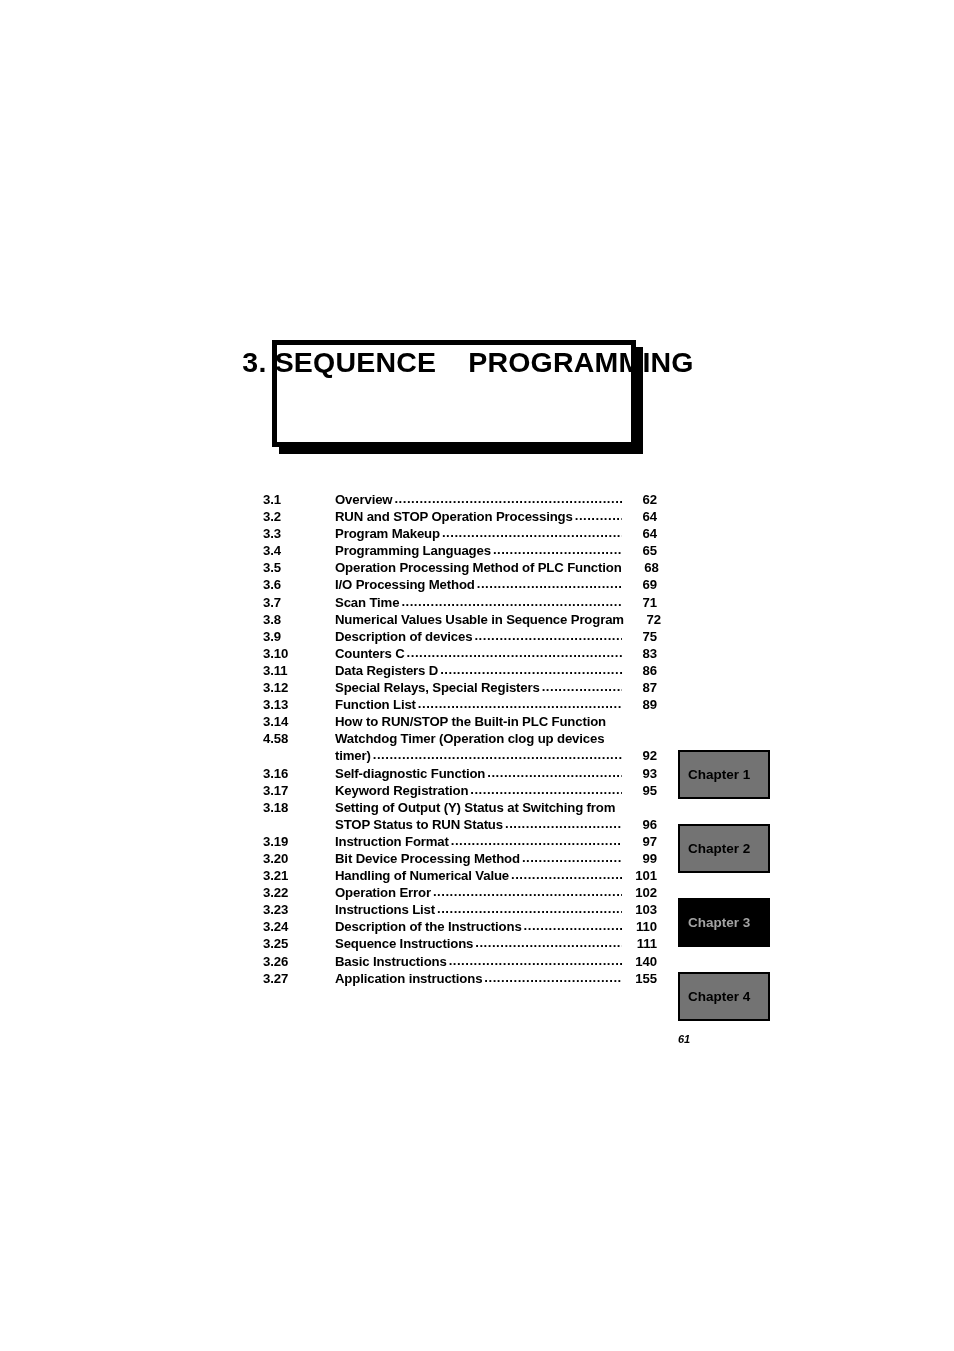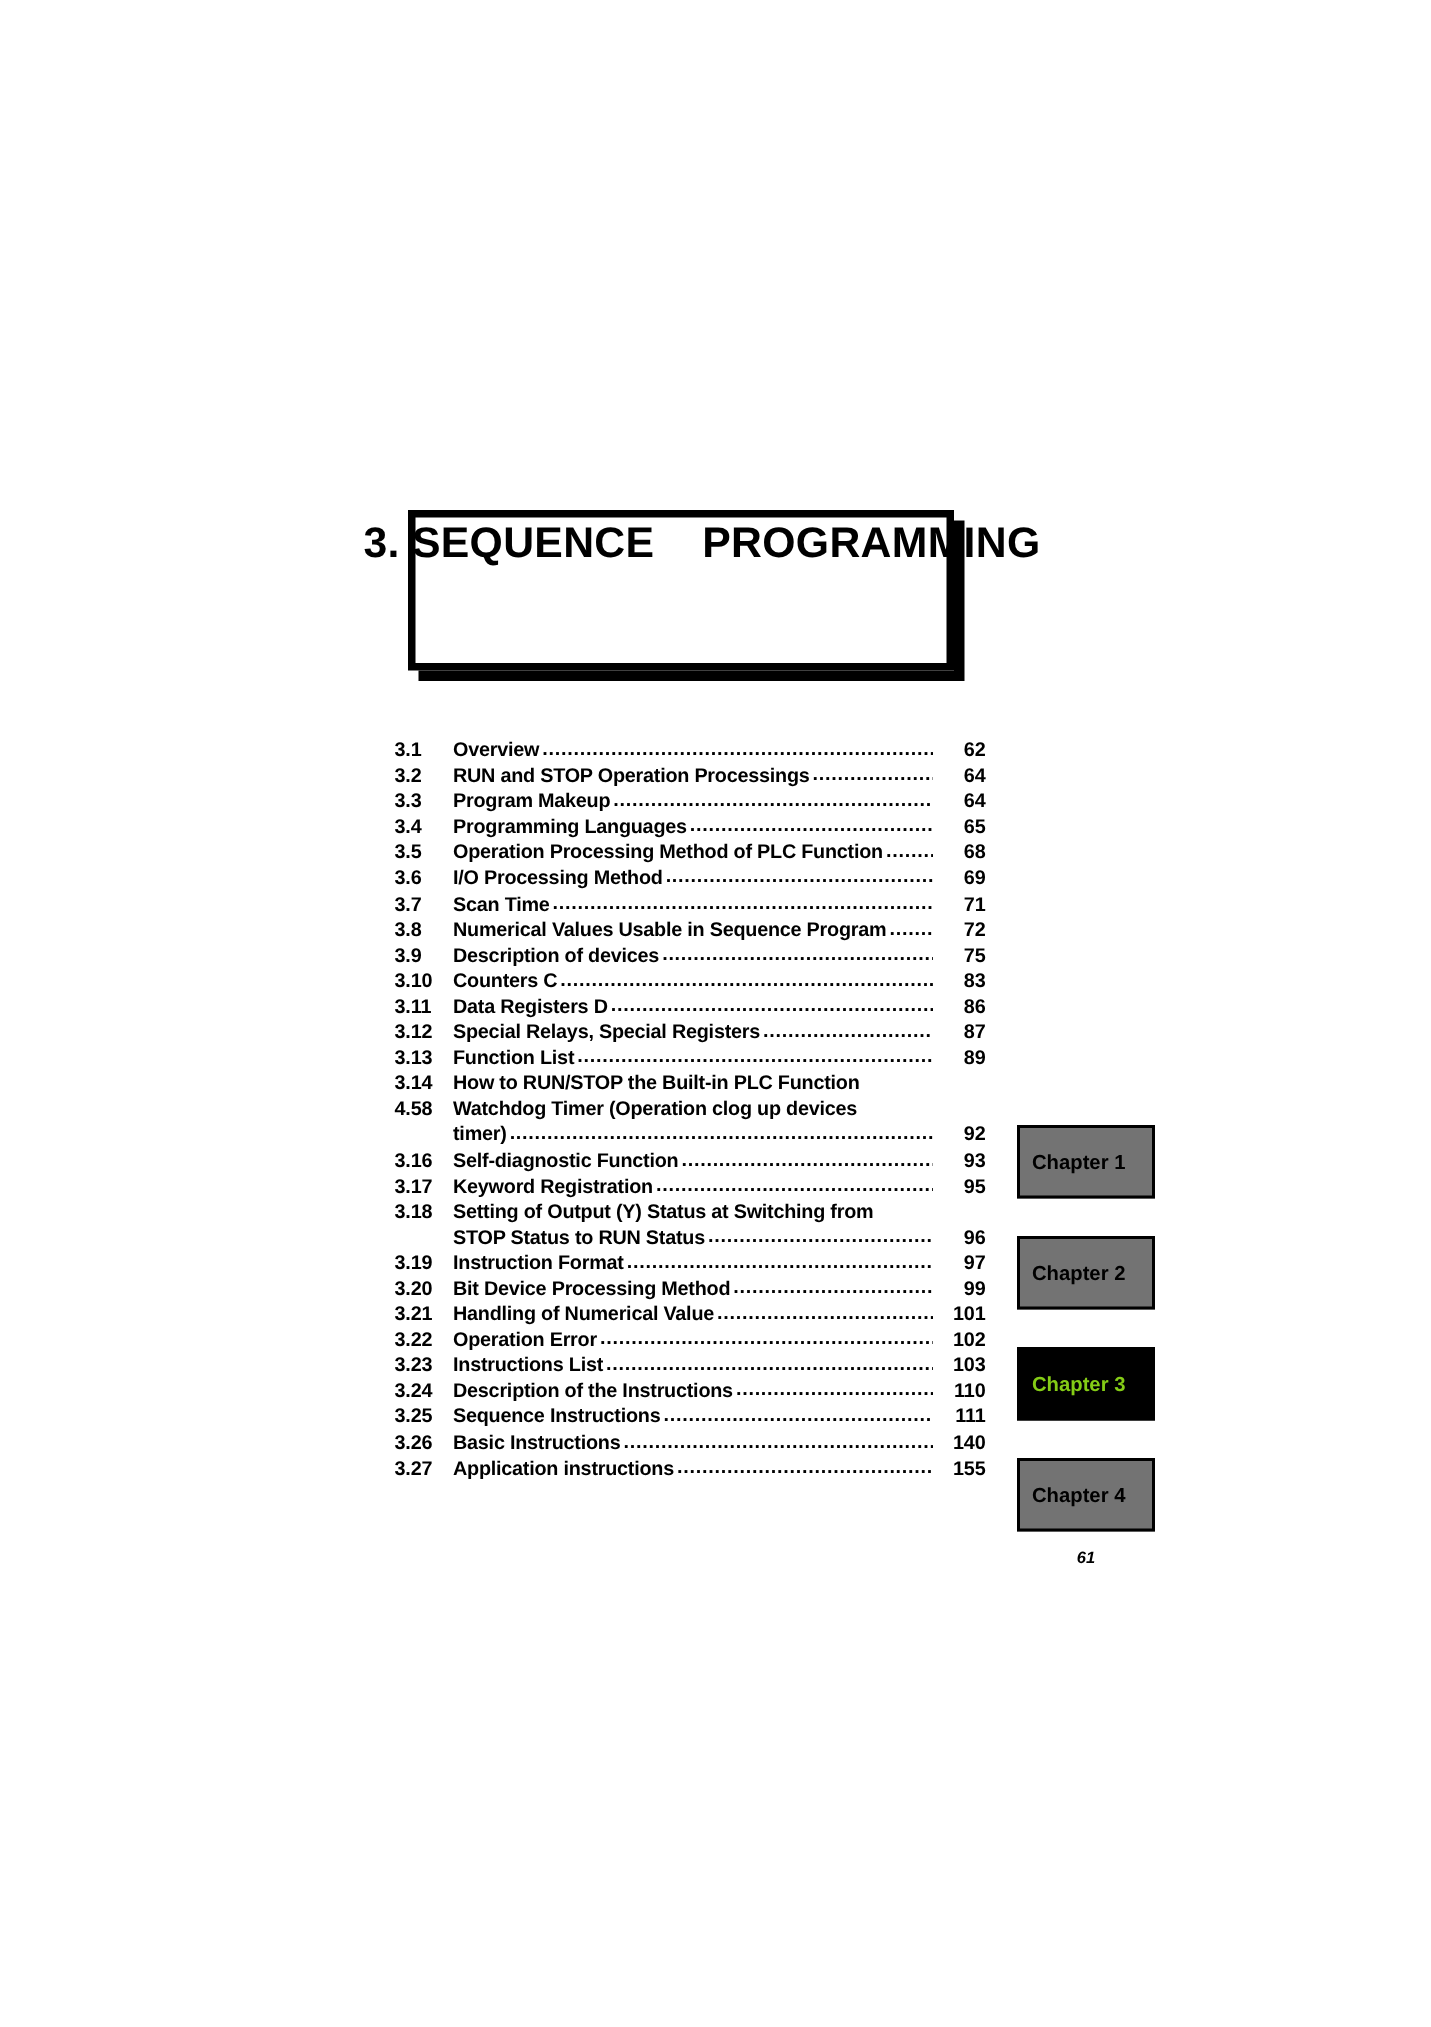--- a/index.html
+++ b/index.html
@@ -81,20 +81,21 @@
     width: 39px;
     flex: 0 0 39px;
     letter-spacing: -0.1px;
   }
   .toc-num.blank {
     visibility: hidden;
   }
   .toc-label {
     flex: 0 0 auto;
     letter-spacing: -0.15px;
+    margin-left: 33px;
   }
   .toc-leader {
     flex: 1 1 auto;
     overflow: hidden;
     white-space: nowrap;
     margin: 0 1px 0 2px;
     font-weight: bold;
     letter-spacing: 0.5px;
     position: relative;
     top: -1px;
@@ -131,31 +132,30 @@
     color: #000000;
     display: flex;
     align-items: center;
     padding-left: 8px;
     font-size: 13.5px;
     font-weight: bold;
     margin-bottom: 25px;
   }
   .chapter-tab.current {
     background: #000000;
-    color: #84cc16;
+    color: #a3a3a3;
     border-color: #000000;
   }
 
   
   #page-number {
     position: absolute;
     left: 678px;
     top: 1033px;
     width: 92px;
-    text-align: center;
     font-size: 11px;
     font-weight: bold;
     font-style: italic;
   }
 </style>
 </head>
 <body>
 
 <div id="chapter-title-shadow"></div>
 <div id="chapter-title-box">

